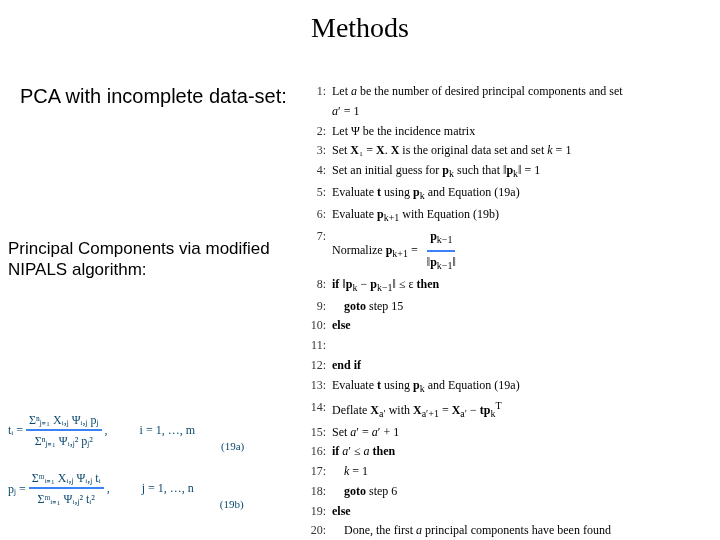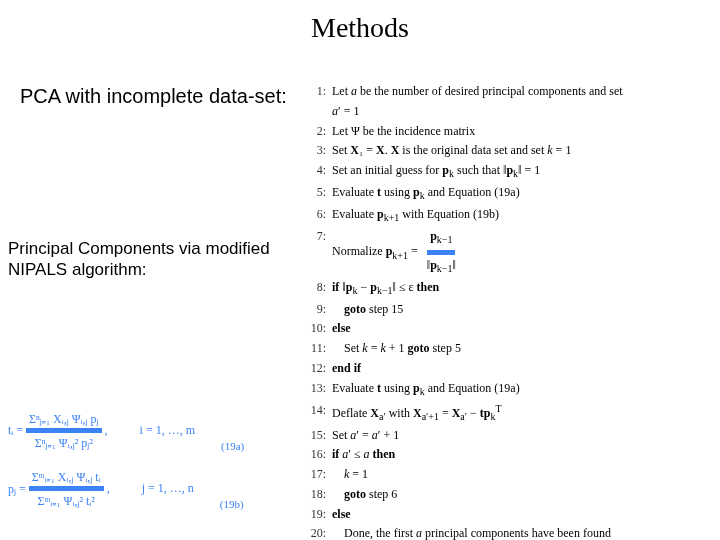--- a/index.html
+++ b/index.html
@@ -49,35 +49,35 @@
   }
   .algo-txt { white-space: pre; }
   .algo-txt i { font-style: italic; font-family: "Times New Roman", serif; }
   .algo-txt b { font-weight: bold; }
   .formulas {
     position: absolute;
     top: 408px;
     left: 8px;
     font-family: "Times New Roman", serif;
     font-size: 12px;
-    color: #3b82f6;
+    color: #0c4a6e;
   }
   .formula-row {
     display: flex;
     align-items: center;
     margin-bottom: 14px;
   }
   .frac {
     display: inline-flex;
     flex-direction: column;
     align-items: center;
     vertical-align: middle;
     margin: 0 3px;
   }
-  .frac .num { border-bottom: 5px solid #3b82f6; padding: 0 3px 1px; }
+  .frac .num { border-bottom: 2px solid #3b82f6; padding: 0 3px 1px; }
   .frac .den { padding: 1px 3px 0; }
   .eqlabel {
     margin-left: 26px;
     font-size: 11px;
     margin-top: 32px;
   }
   .dom { margin-left: 32px; }
 </style>
 </head>
 <body>
@@ -131,21 +131,20 @@
   <div class="algo-row">
       <span class="algo-num">9:</span>
       <span class="algo-txt">    <b>goto</b> step 15</span>
     </div>
   <div class="algo-row">
       <span class="algo-num">10:</span>
       <span class="algo-txt"><b>else</b></span>
     </div>
   <div class="algo-row">
       <span class="algo-num">11:</span>
-      <span class="algo-txt">    Set <i>k</i> = <i>k</i> + 1 <b>goto</b> step 5</span>
     </div>
   <div class="algo-row">
       <span class="algo-num">12:</span>
       <span class="algo-txt"><b>end if</b></span>
     </div>
   <div class="algo-row">
       <span class="algo-num">13:</span>
       <span class="algo-txt">Evaluate <b>t</b> using <b>p</b><sub>k</sub> and Equation (19a)</span>
     </div>
   <div class="algo-row">

